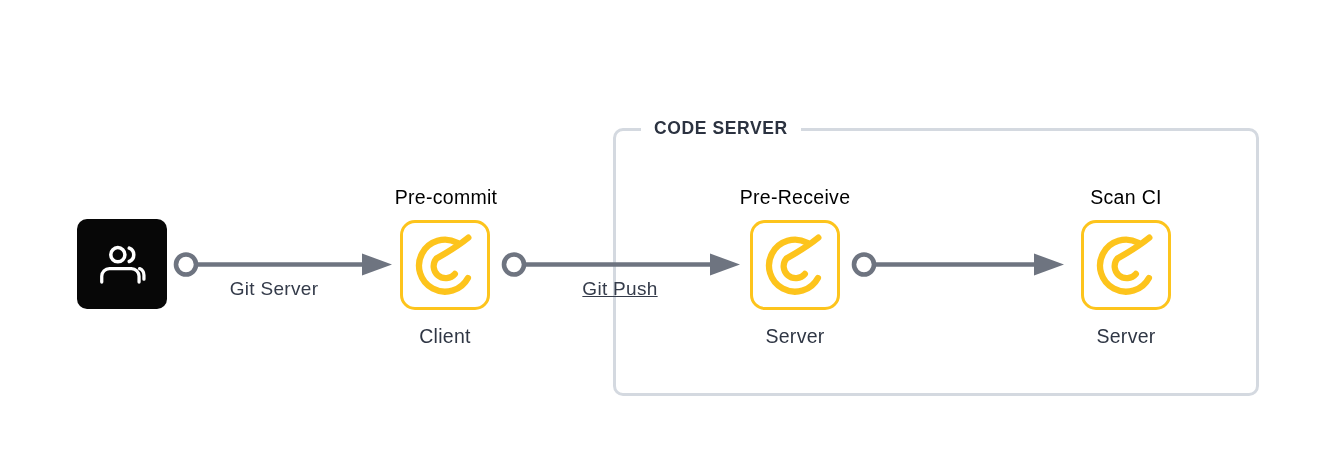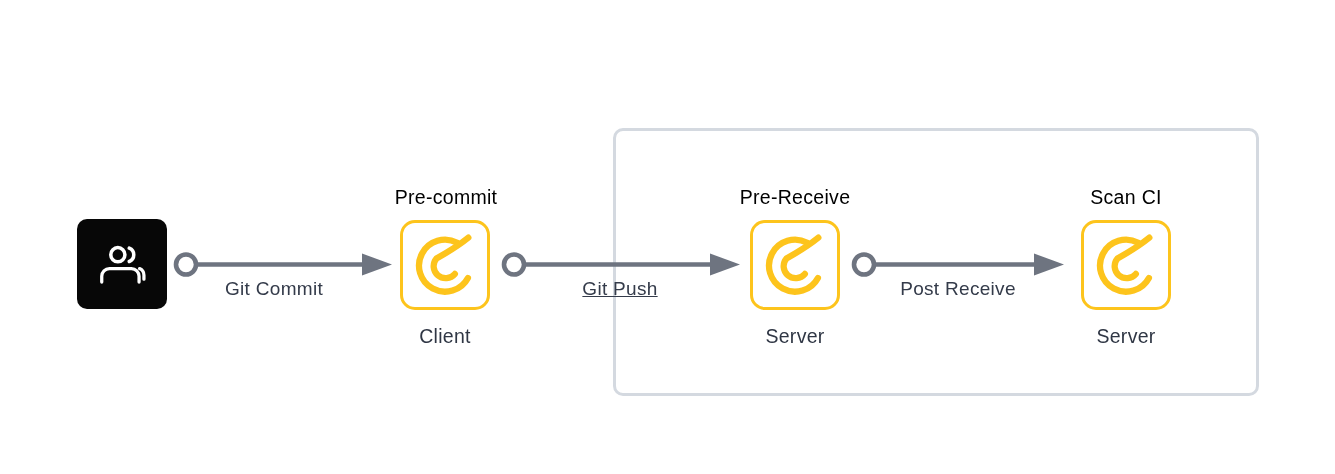--- a/index.html
+++ b/index.html
@@ -99,20 +99,21 @@
     z-index: 3;
     pointer-events: none;
   }
 </style>
 </head>
 <body>
 
 <div class="canvas">
 
   <div class="group-box"></div>
+  <div class="group-label">CODE SERVER</div>
 
   <div class="node-black">
     <svg width="52" height="52" viewBox="0 0 50 50" fill="none" stroke="#ffffff" stroke-width="3.4" stroke-linecap="round" stroke-linejoin="round">
       <circle cx="21" cy="16" r="6.8"></circle>
       <path d="M 32 9.8 a 6.9 6.9 0 0 1 0 12.8"></path>
       <path d="M 4 44 v -6 a 8 8 0 0 1 8 -8 h 23 a 8 8 0 0 1 8 8 v 6" transform="scale(0.92) translate(2,2)"></path>
       <path d="M 43.5 30 a 7.5 7.5 0 0 1 4.6 6.9 V 41" transform="scale(0.92) translate(2,2)"></path>
     </svg>
   </div>
 
@@ -154,17 +155,16 @@
       <line x1="525.5" y1="264.5" x2="712" y2="264.5" stroke-width="4.4"></line>
       <polygon points="740,264.5 710,253.5 710,275.5" fill="#6e7480" stroke="none"></polygon>
     </g>
     <g stroke="#6e7480" fill="none">
       <circle cx="864" cy="264.5" r="10" stroke-width="4.6" fill="#ffffff"></circle>
       <line x1="875.5" y1="264.5" x2="1036" y2="264.5" stroke-width="4.4"></line>
       <polygon points="1064,264.5 1034,253.5 1034,275.5" fill="#6e7480" stroke="none"></polygon>
     </g>
   </svg>
 
-  <div class="arrow-label al1">Git Commit</div>
+  <div class="arrow-label al1">Git Server</div>
   <div class="arrow-label al2">Git Push</div>
-  <div class="arrow-label al3">Post Receive</div>
 
 </div>
 
 </body></html>

